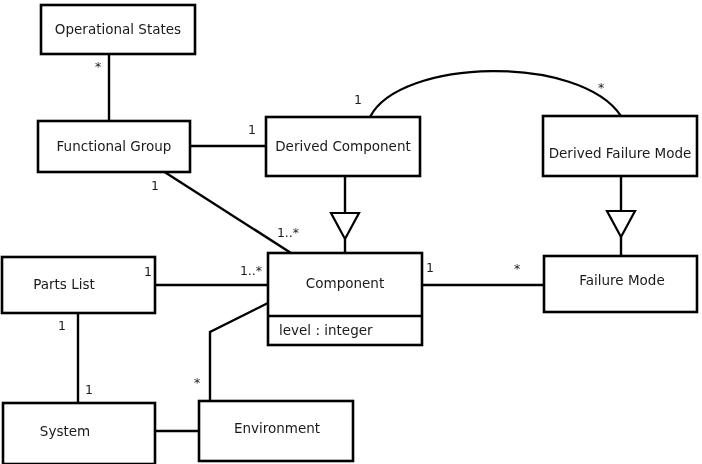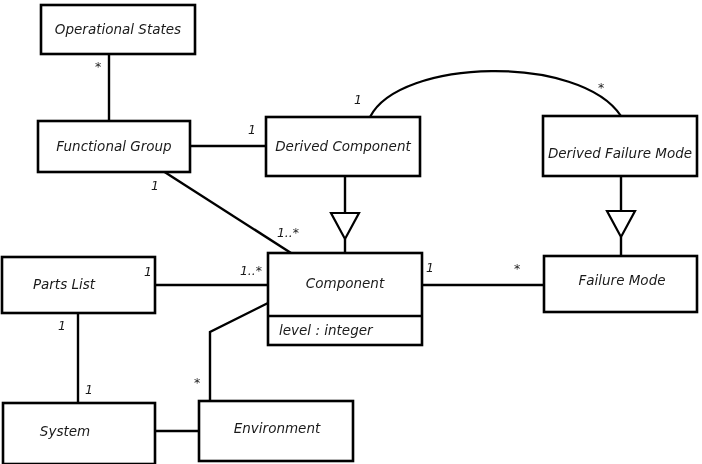--- a/index.html
+++ b/index.html
@@ -11,21 +11,20 @@
     width: 702px;
     height: 464px;
     overflow: hidden;
     font-family: "DejaVu Sans", sans-serif;
   }
   #diagram-root {
     position: relative;
     width: 702px;
     height: 464px;
     background: #ffffff;
-    font-style: italic;
   }
   svg#uml-canvas {
     display: block;
     width: 702px;
     height: 464px;
     background: #ffffff;
   }
   .cls-box {
     fill: #ffffff;
     stroke: #000000;

